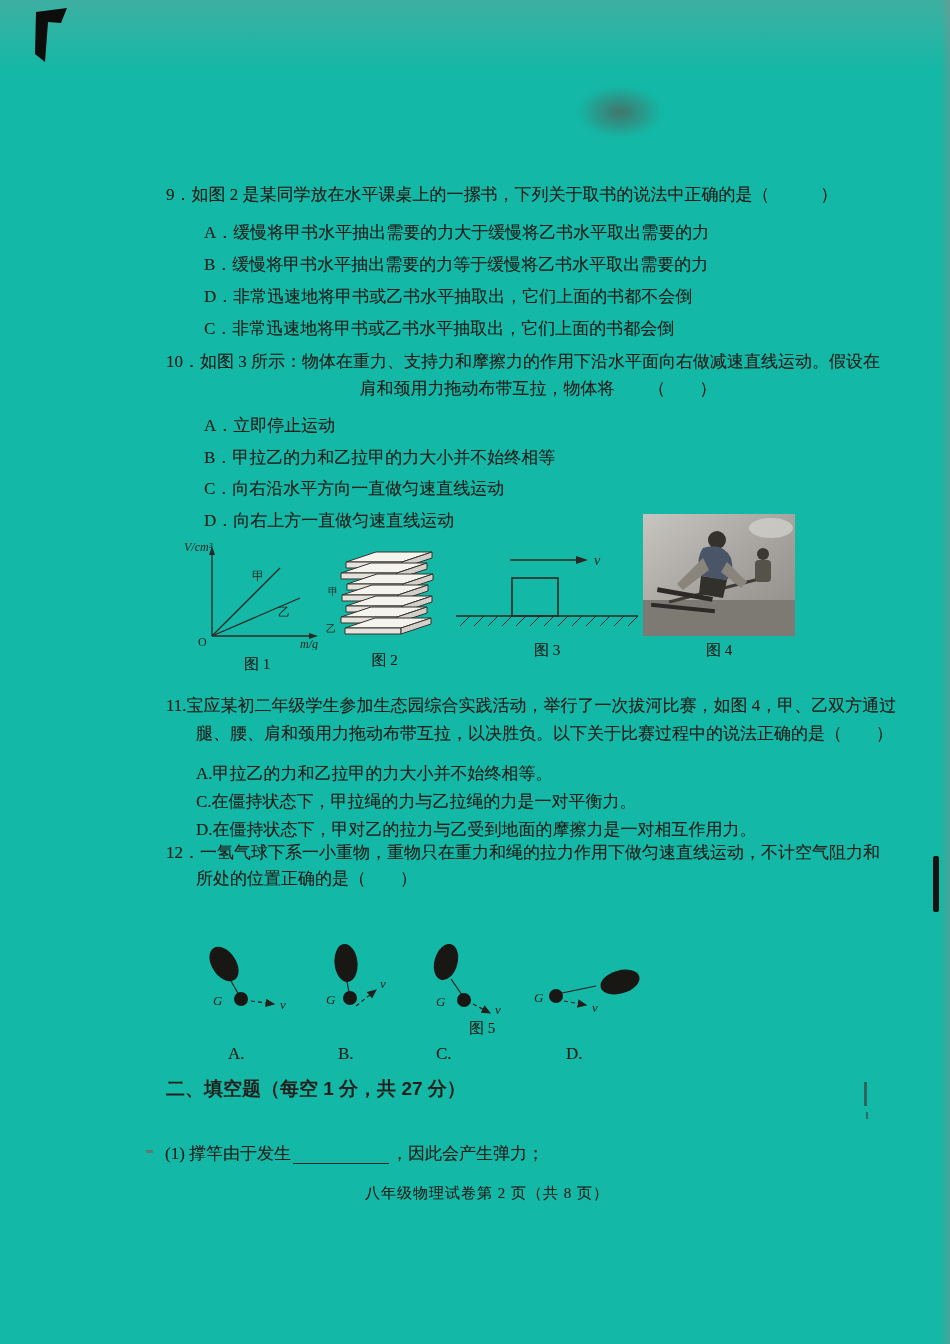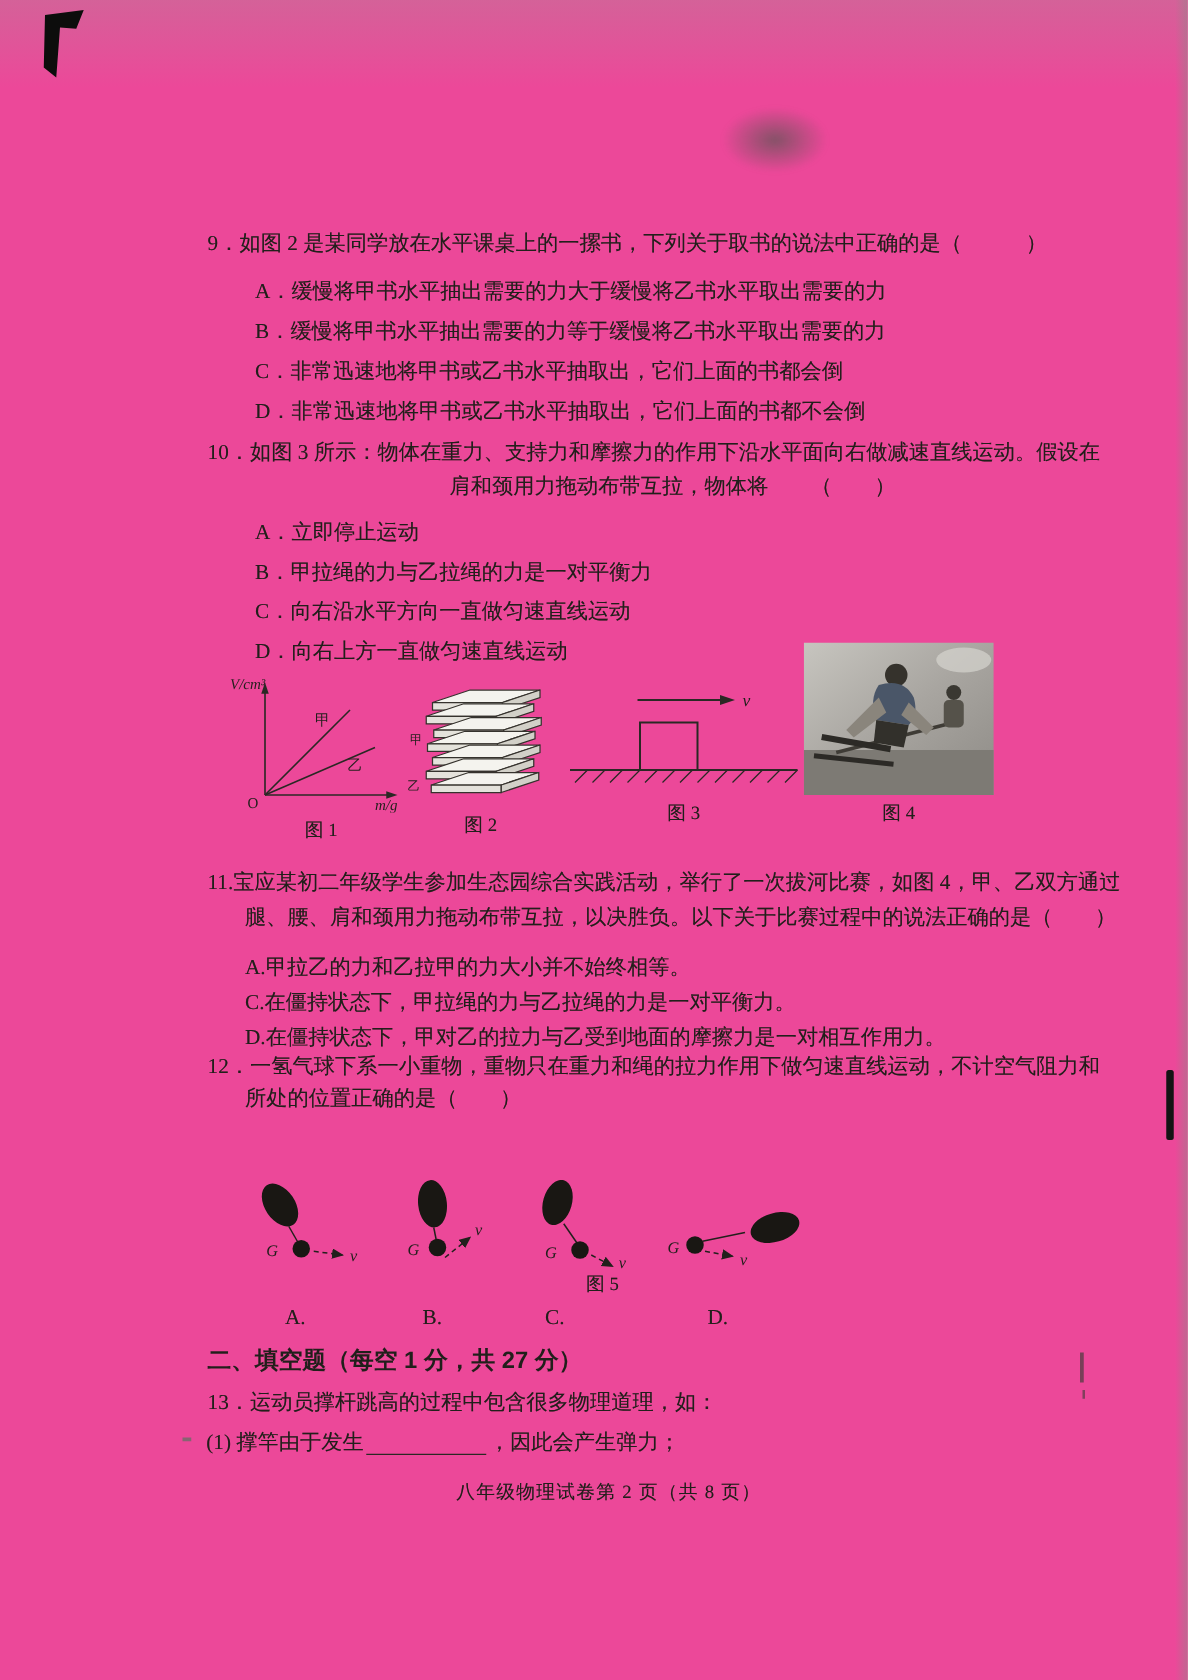--- a/index.html
+++ b/index.html
@@ -1,18 +1,18 @@
 <!DOCTYPE html>
 <html><head>
 <meta charset="utf-8">
 <style>
   html,body{margin:0;padding:0;}
   body{background:#aeaca8;}
   #page{
-    position:relative;width:950px;height:1344px;background:#ec4899;overflow:hidden;
+    position:relative;width:950px;height:1344px;background:#14b8a6;overflow:hidden;
     font-family:"Liberation Serif","DejaVu Serif",serif;color:#211f1b;
   }
   .abs{position:absolute;}
   .line{white-space:nowrap;}
   .txt{font-size:17px;text-shadow:0 0 .5px rgba(30,28,24,.45);}
   .stem{line-height:30px;margin-bottom:5px;}
   .opt{line-height:32px;}
   .opt28{line-height:28px;}
   .stem27{line-height:27px;text-align:center;}
   .stem26{line-height:26px;}
@@ -48,31 +48,31 @@
   <div class="abs right-bar"></div>
   <div class="abs right-mark-a"></div>
   <div class="abs right-mark-b"></div>
   <div class="abs left-dash"></div>
 
   <div class="abs txt" style="left:166px;top:180px;">
     <div class="line stem">9．如图 2 是某同学放在水平课桌上的一摞书，下列关于取书的说法中正确的是（　　　）</div>
     <div class="opts38">
       <div class="line opt">A．缓慢将甲书水平抽出需要的力大于缓慢将乙书水平取出需要的力</div>
       <div class="line opt">B．缓慢将甲书水平抽出需要的力等于缓慢将乙书水平取出需要的力</div>
+      <div class="line opt">D．非常迅速地将甲书或乙书水平抽取出，它们上面的书都不会倒</div>
       <div class="line opt">C．非常迅速地将甲书或乙书水平抽取出，它们上面的书都会倒</div>
-      <div class="line opt">D．非常迅速地将甲书或乙书水平抽取出，它们上面的书都不会倒</div>
     </div>
   </div>
 
   <div class="abs txt" style="left:166px;top:348px;">
     <div class="line stem27">10．如图 3 所示：物体在重力、支持力和摩擦力的作用下沿水平面向右做减速直线运动。假设在</div>
     <div class="line stem27 wrapindent">肩和颈用力拖动布带互拉，物体将　　（　　）</div>
     <div class="opts38" style="margin-top:8px;">
       <div class="line" style="line-height:31.5px;">A．立即停止运动</div>
-      <div class="line" style="line-height:31.5px;">B．甲拉绳的力与乙拉绳的力是一对平衡力</div>
+      <div class="line" style="line-height:31.5px;">B．甲拉乙的力和乙拉甲的力大小并不始终相等</div>
       <div class="line" style="line-height:31.5px;">C．向右沿水平方向一直做匀速直线运动</div>
       <div class="line" style="line-height:31.5px;">D．向右上方一直做匀速直线运动</div>
     </div>
   </div>
 
   <div class="abs" style="left:182px;top:538px;width:150px;">
     <svg width="150" height="112" viewBox="0 0 150 112">
       <g stroke="#2a2824" stroke-width="1.3" fill="none">
         <line x1="30" y1="98" x2="30" y2="14"></line>
         <line x1="30" y1="98" x2="130" y2="98"></line>
@@ -219,20 +219,19 @@
 
   <div>
     <span class="abs txt" style="left:228px;top:1044px;">A.</span>
     <span class="abs txt" style="left:338px;top:1044px;">B.</span>
     <span class="abs txt" style="left:436px;top:1044px;">C.</span>
     <span class="abs txt" style="left:566px;top:1044px;">D.</span>
   </div>
 
   <div class="abs sect line" style="left:166px;top:1076px;">二、填空题（每空 1 分，共 27 分）</div>
 
-  <div class="abs txt line" style="left:166px;top:1108px;line-height:28px;">13．运动员撑杆跳高的过程中包含很多物理道理，如：</div>
   <div class="abs txt line" style="left:165px;top:1140px;line-height:28px;">
     <span>(1) 撑竿由于发生</span><span class="blank"></span><span>，因此会产生弹力；</span>
   </div>
 
   <div class="abs footer" style="left:0;top:1184px;margin-left:12px;">八年级物理试卷第 2 页（共 8 页）</div>
 
 </div>
 
 </body></html>

